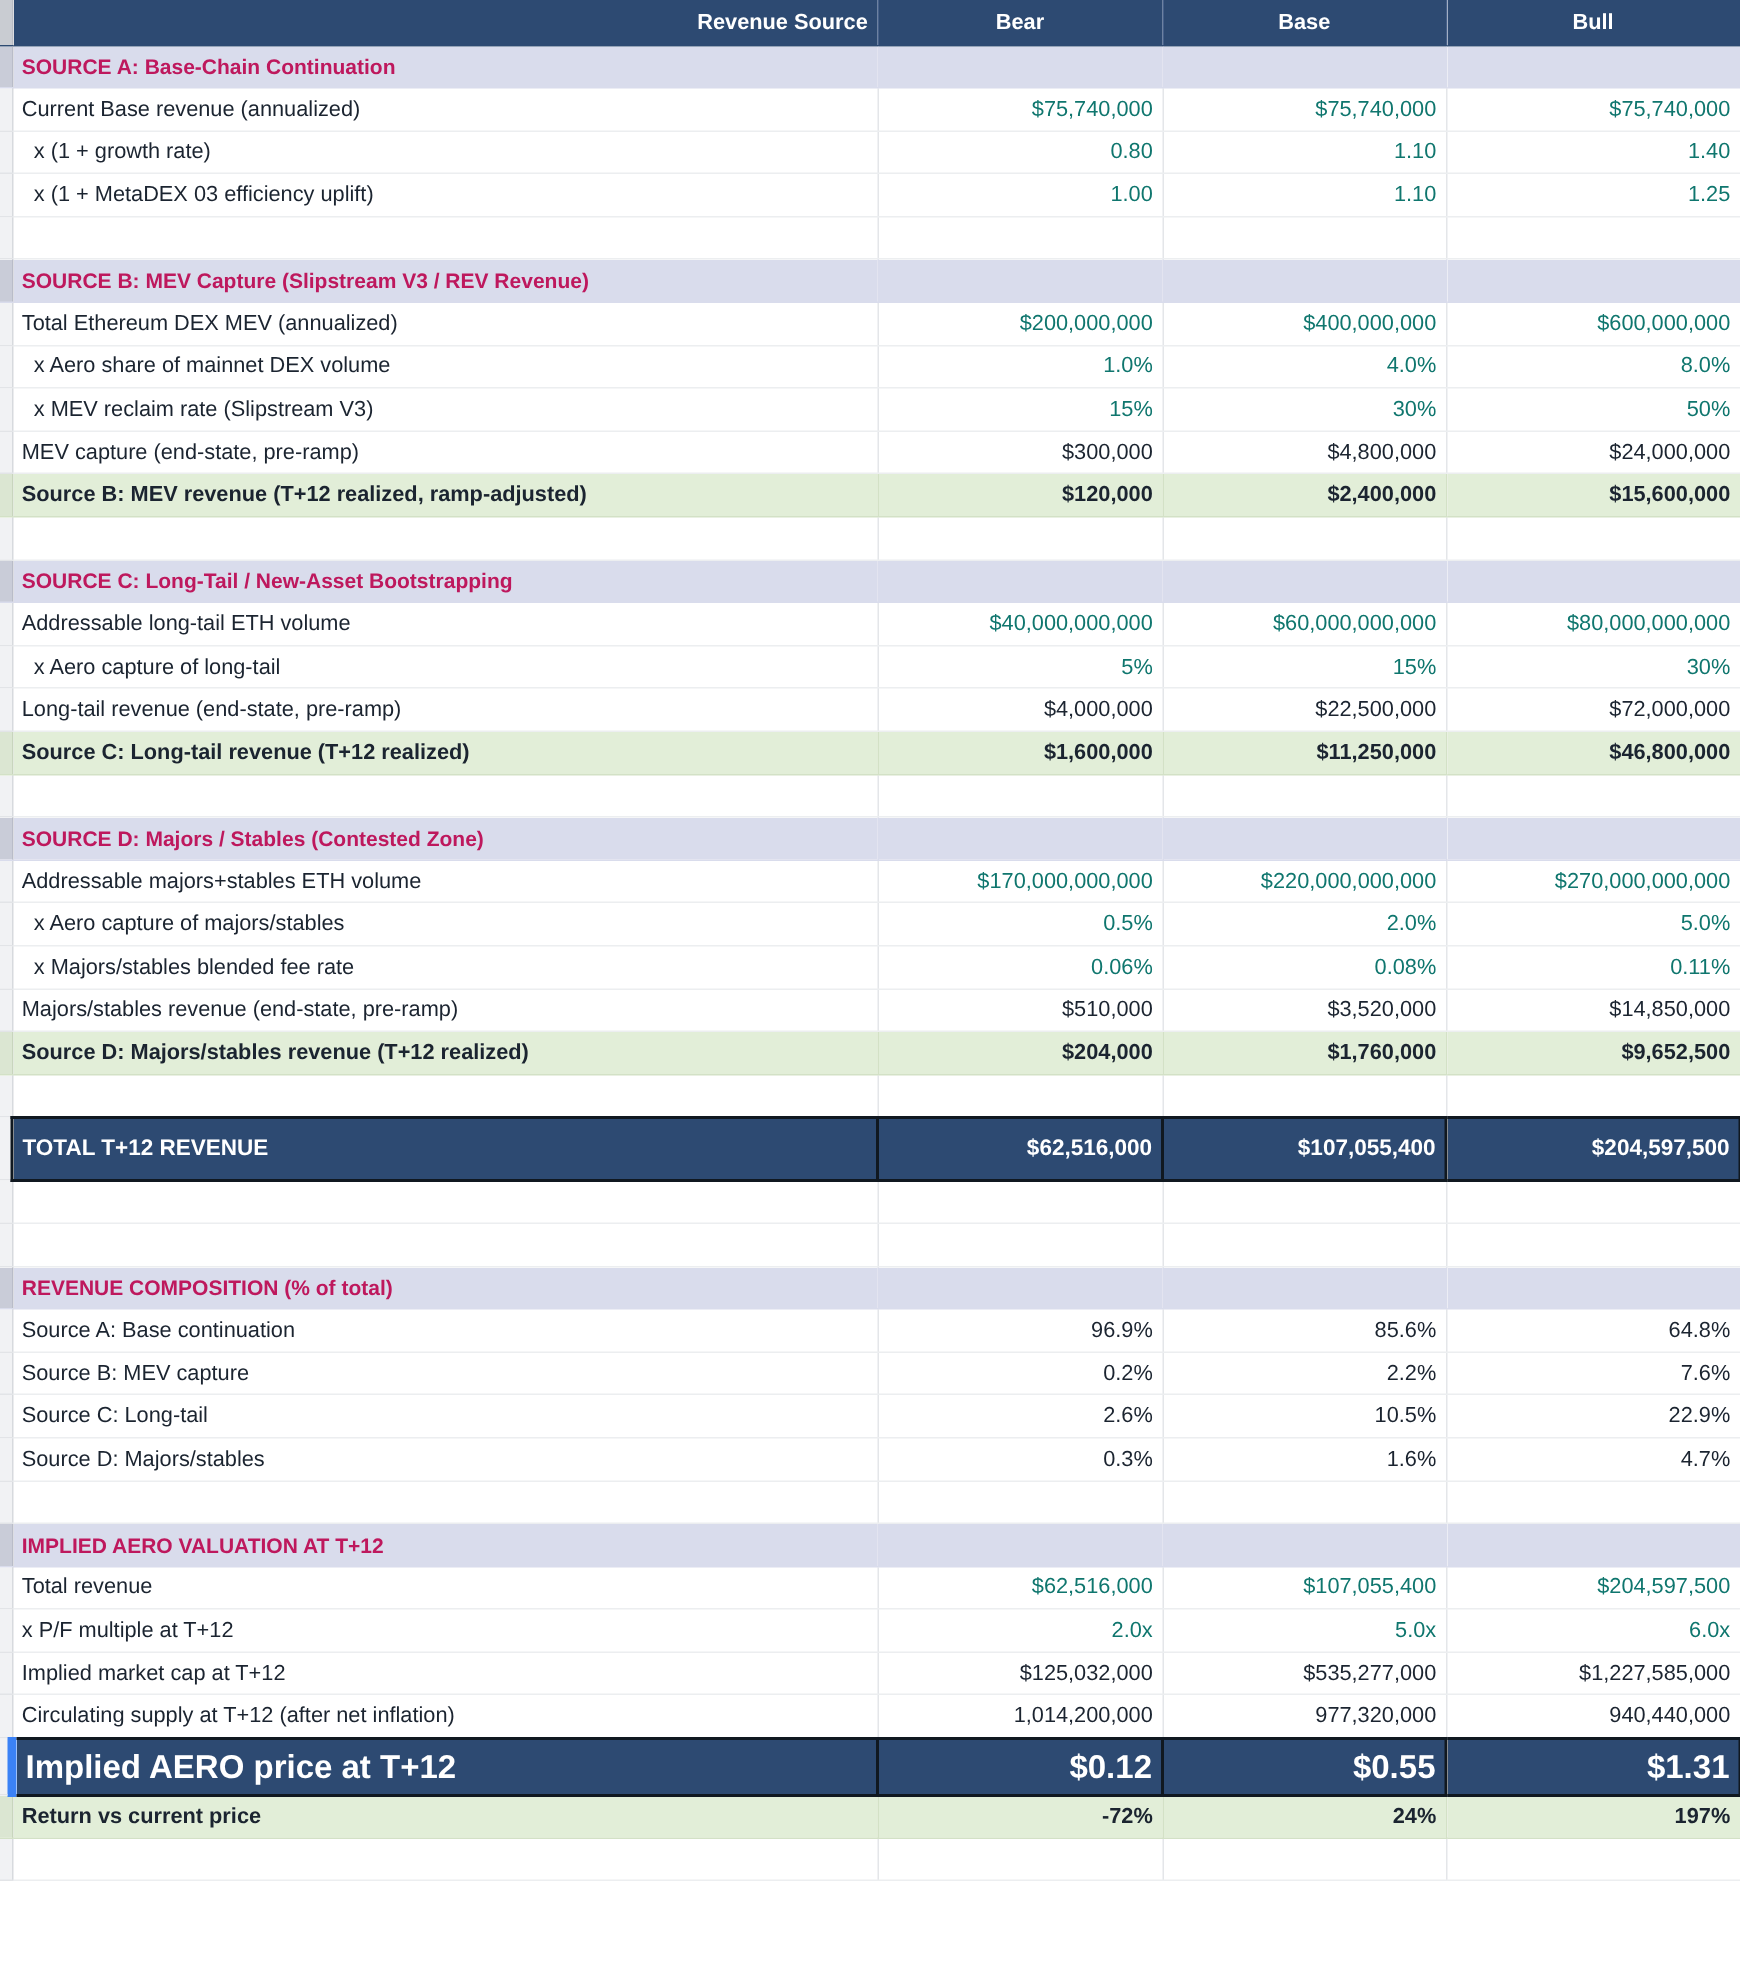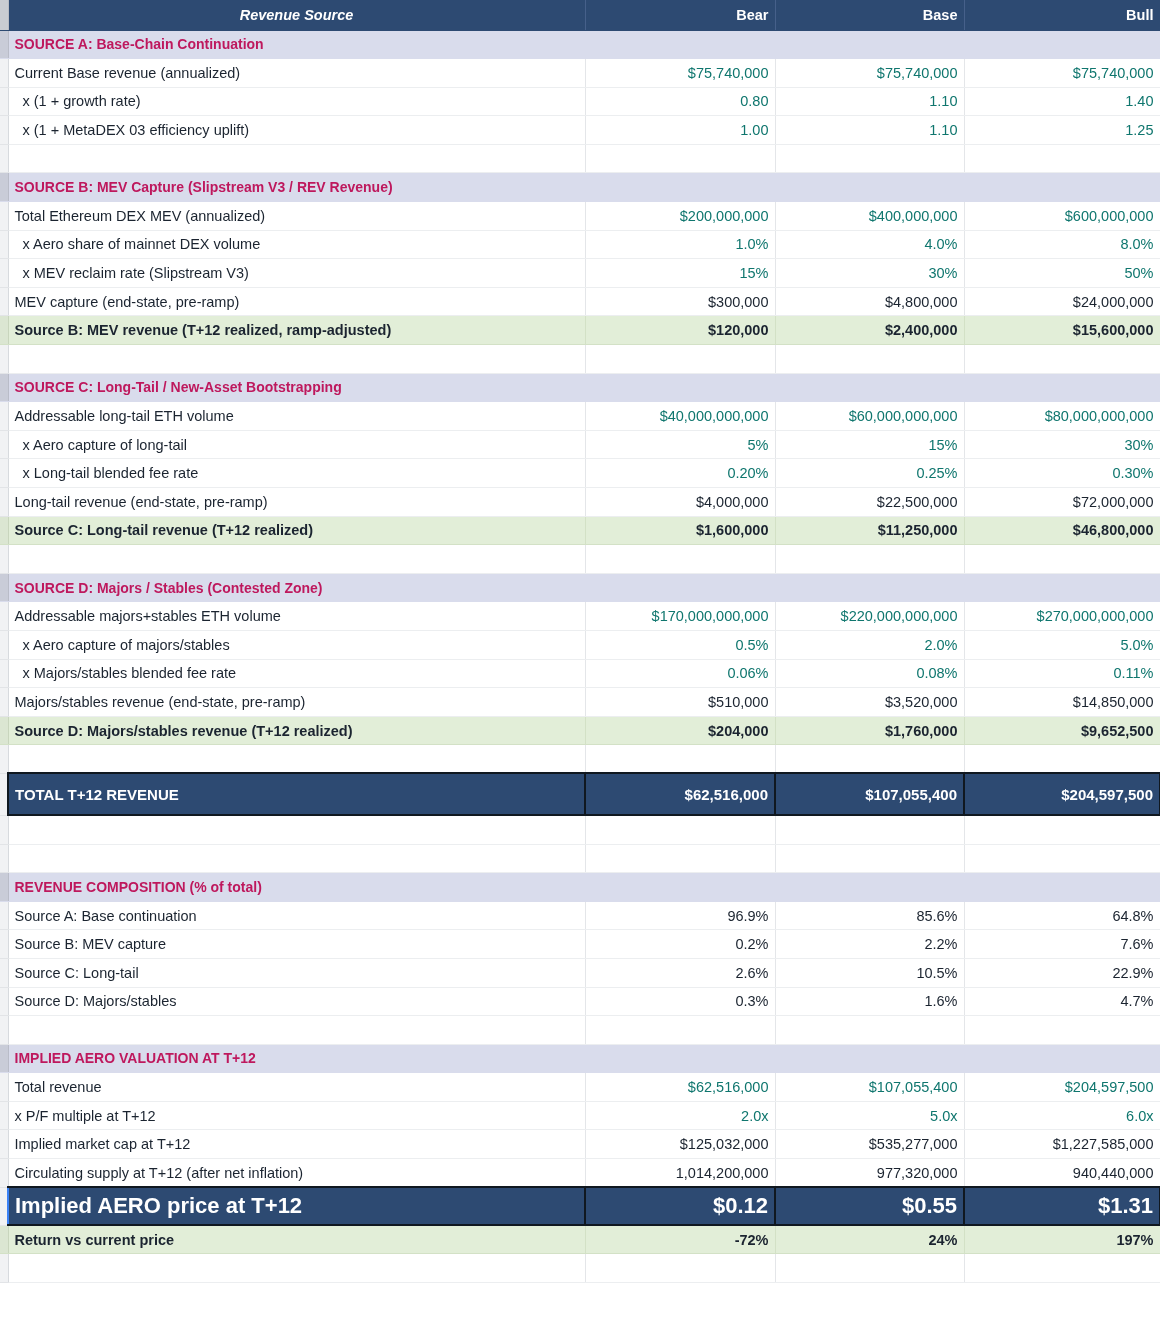--- a/index.html
+++ b/index.html
@@ -51,22 +51,22 @@
 
   
   tr.hdr td{
     background:#2d4a72;
     color:#ffffff;
     font-weight:bold;
     border-right:1px solid #46608a;
     border-bottom:1px solid #2d4a72;
     height:30px;
   }
-  tr.hdr td.hdr-label{text-align:center;font-style:italic;}
-  tr.hdr td.hdr-col{text-align:right;}
+  tr.hdr td.hdr-label{text-align:right;}
+  tr.hdr td.hdr-col{text-align:center;}
   tr.hdr td.gutter{background:#c9ccd2;border-right:1px solid #b9bcc4;}
 
   
   tr.section td{
     background:#d9dcec;
     font-weight:bold;
     color:#be185d;
     border-right:1px solid #d9dcec;
     border-bottom:1px solid #d9dcec;
     font-size:14px;
@@ -110,21 +110,21 @@
   tr.price td{
     background:#2d4a72;
     color:#ffffff;
     font-weight:bold;
     font-size:22px;
     height:38px;
     border-top:2px solid #101820;
     border-bottom:2px solid #101820;
     border-right:2px solid #101820;
   }
-  tr.price td.first{border-left:2px solid #3b82f6;margin-top:44px;}
+  tr.price td.first{border-left:6px solid #3b82f6;margin-top:44px;}
   tr.price td.gutter{
     background:#f1f2f4;border:none;
     border-right:1px solid #d7dade;border-bottom:1px solid #e2e4e7;
   }
 
   
   .indent{padding-left:14px;}
   td.bold{font-weight:bold;}
 </style>
 </head>
@@ -251,27 +251,20 @@
   </tr>
   <tr>
     <td class="gutter"></td>
     <td class="lbl indent">x Aero capture of long-tail</td>
     <td class="num inp">5%</td>
     <td class="num inp">15%</td>
     <td class="num inp">30%</td>
   </tr>
   <tr>
     <td class="gutter"></td>
-    <td class="lbl indent">x Long-tail blended fee rate</td>
-    <td class="num inp">0.20%</td>
-    <td class="num inp">0.25%</td>
-    <td class="num inp">0.30%</td>
-  </tr>
-  <tr>
-    <td class="gutter"></td>
     <td class="lbl">Long-tail revenue (end-state, pre-ramp)</td>
     <td class="num">$4,000,000</td>
     <td class="num">$22,500,000</td>
     <td class="num">$72,000,000</td>
   </tr>
   <tr class="subtotal">
     <td class="gutter"></td>
     <td class="lbl">Source C: Long-tail revenue (T+12 realized)</td>
     <td class="num">$1,600,000</td>
     <td class="num">$11,250,000</td>

